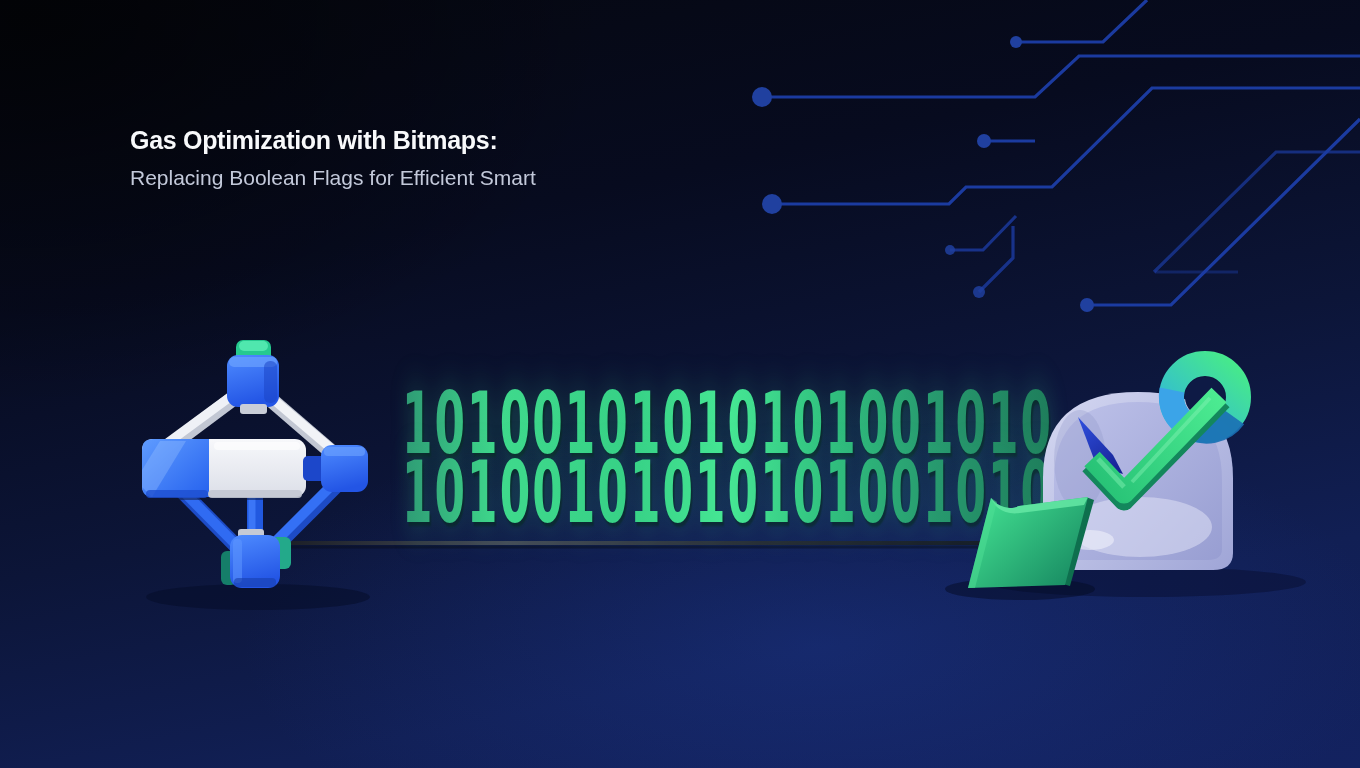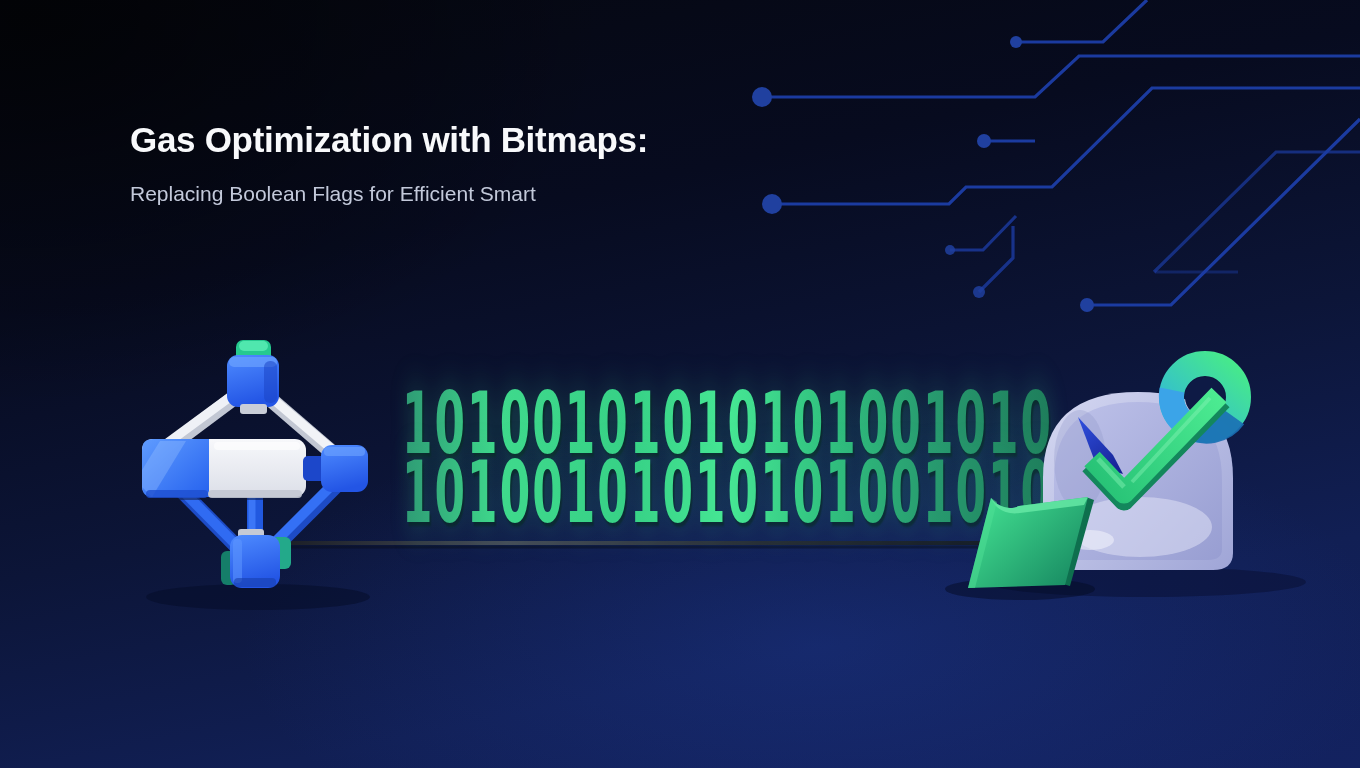--- a/index.html
+++ b/index.html
@@ -26,22 +26,22 @@
   @supports ((-webkit-background-clip:text) or (background-clip:text)){
     .binary-row{
       background:linear-gradient(90deg,#2e9a74 0%,#3fd98c 15%,#37d186 35%,#46e794 50%,#31c17f 65%,#27996e 82%,#1e7d5b 100%);
       -webkit-background-clip:text; background-clip:text; color:transparent;
     }
   }
   #binary-row-1{top:386px;}
   #binary-row-2{top:455px;}
   #art-front{z-index:4;}
   .hero{position:absolute; left:130px; top:118px; z-index:5;}
-  .hero-title{color:#f8f9fb; font-size:35px; line-height:44px; font-weight:700; letter-spacing:-0.3px;}
-  .hero-sub{margin-top:16px; color:#c3c9da; font-size:21px; line-height:31px; font-weight:400;}
+  .hero-title{color:#f8f9fb; font-size:25px; line-height:44px; font-weight:700; letter-spacing:-0.3px;}
+  .hero-sub{color:#c3c9da; font-size:21px; line-height:31px; font-weight:400;}
 </style>
 </head>
 <body>
 
 <div class="stage">
   <div class="floor-glow"></div>
   <div class="corner-dark"></div>
 
   <svg id="circuit" class="layer" width="1360" height="340" viewBox="0 0 1360 340">
     <g stroke="#1e40ac" stroke-width="3.2" fill="none" opacity="0.92">

